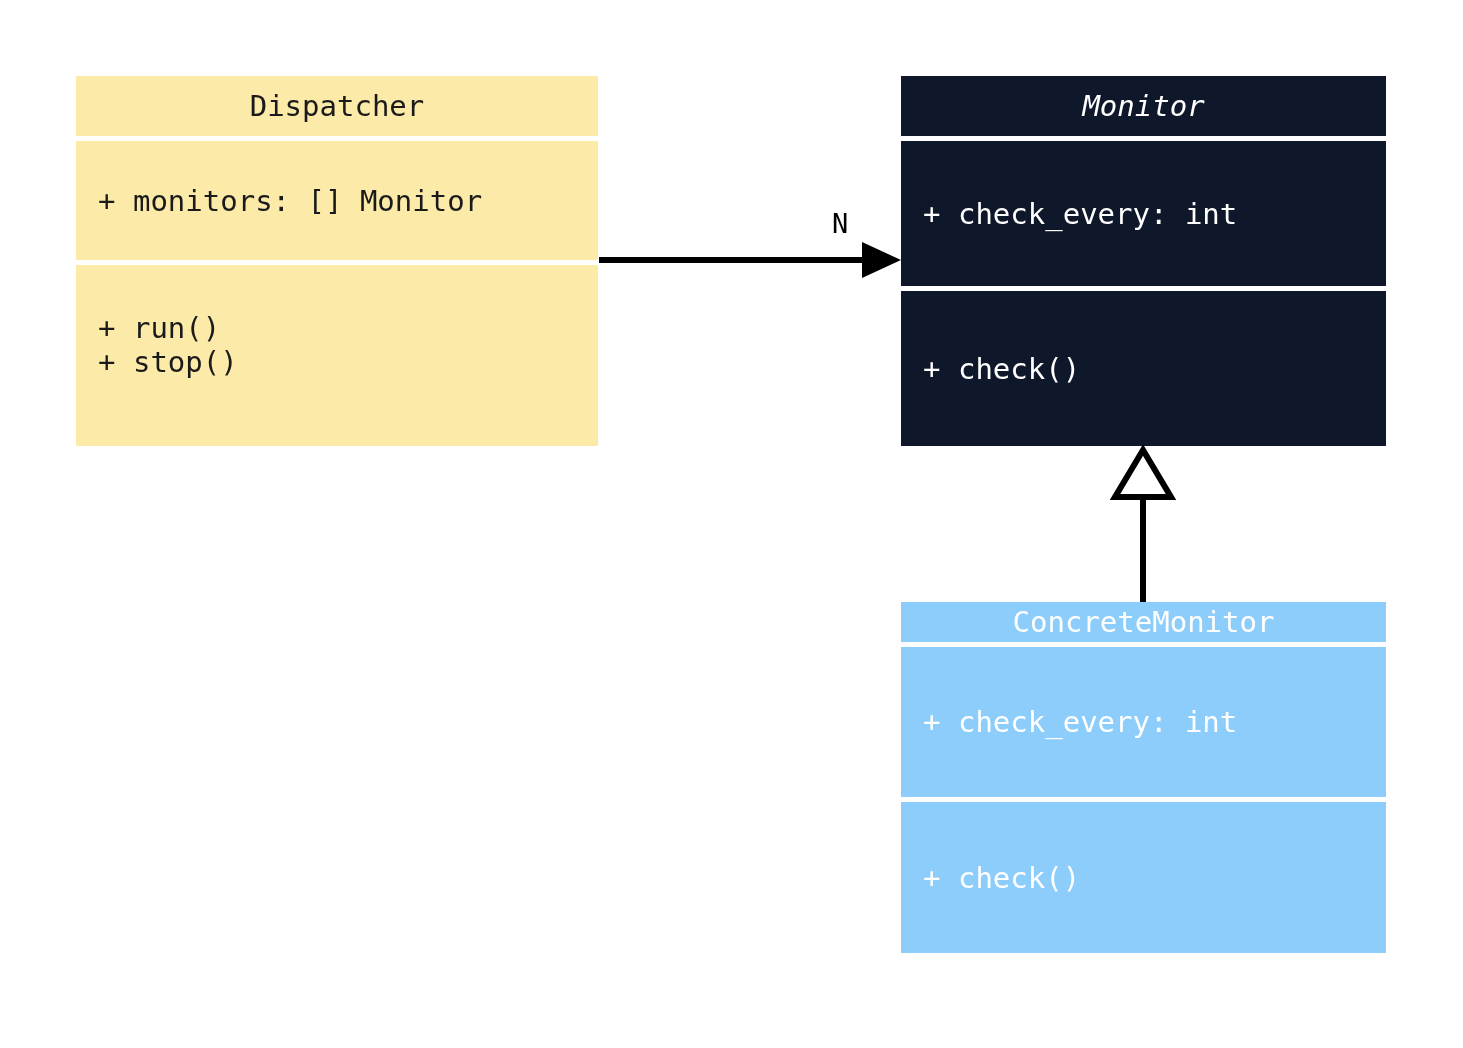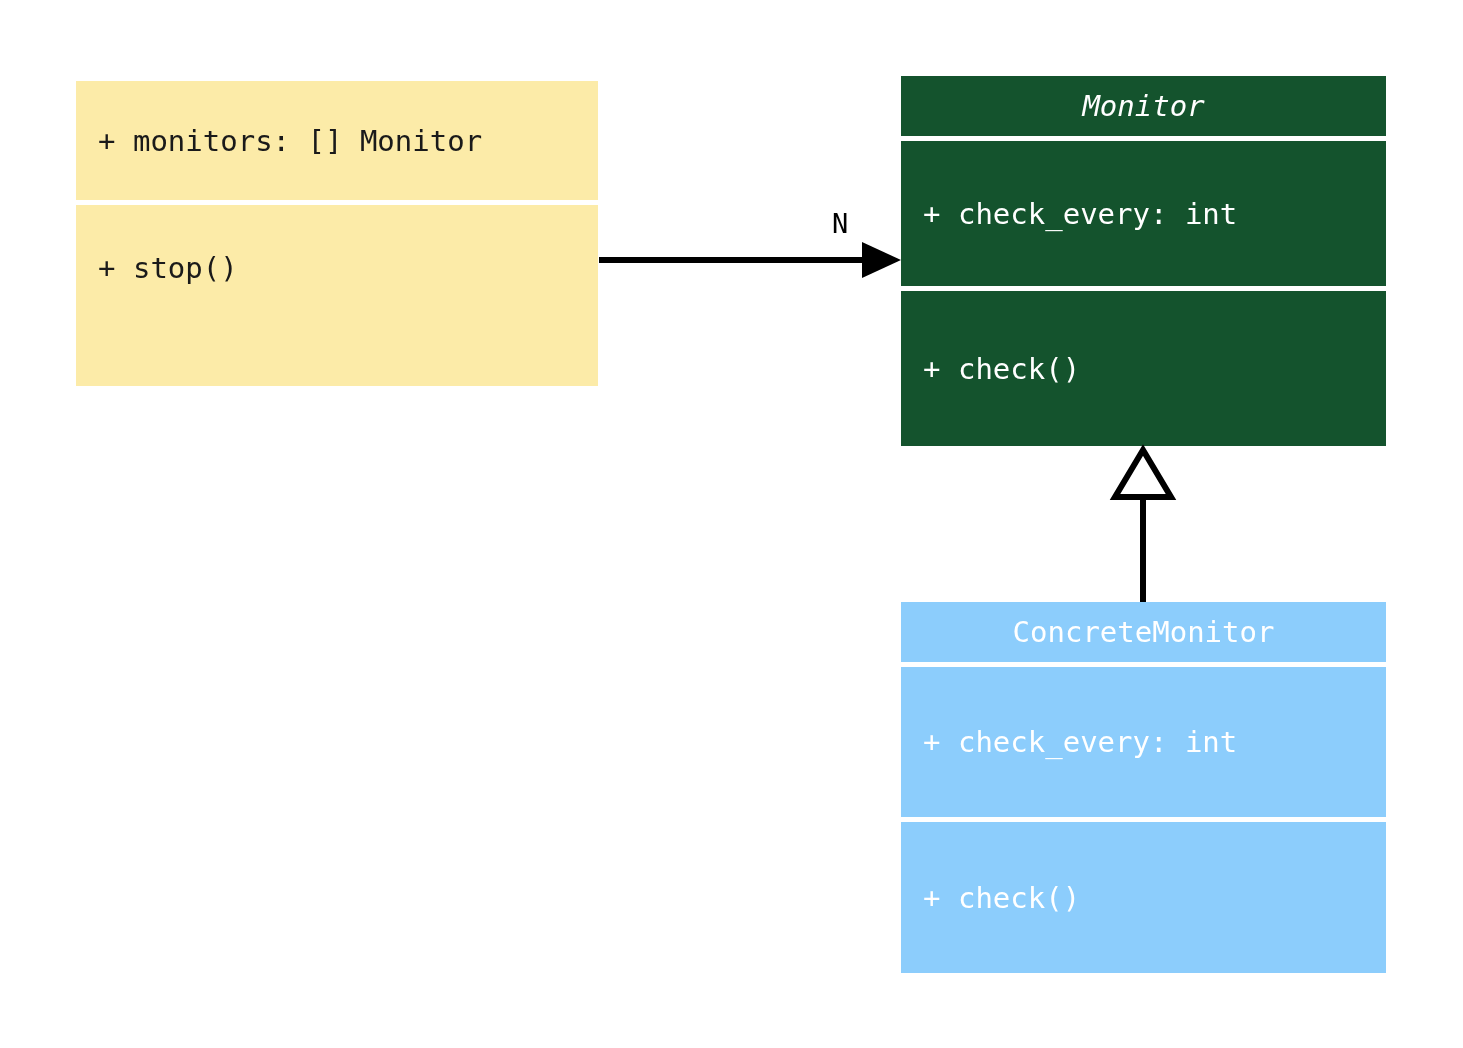--- a/index.html
+++ b/index.html
@@ -48,21 +48,21 @@
     line-height: 34px;
     white-space: pre;
   }
 
   
   .box-dispatcher .uml-compartment { background: #fceba8; }
   .box-dispatcher .uml-header { color: #1a1a1a; }
   .box-dispatcher .uml-line  { color: #1a1a1a; }
 
   
-  .box-monitor .uml-compartment { background: #14532d; }
+  .box-monitor .uml-compartment { background: #0f172a; }
   .box-monitor .uml-header { color: #ffffff; font-style: italic; }
   .box-monitor .uml-line  { color: #ffffff; }
 
   
   .box-concrete .uml-compartment { background: #8ccdfc; }
   .box-concrete .uml-header { color: #ffffff; }
   .box-concrete .uml-line  { color: #ffffff; }
 
   
   .connector-layer {
@@ -79,42 +79,46 @@
     color: #000000;
     white-space: pre;
   }
 </style>
 </head>
 <body>
 
 <div id="canvas">
 
   <div class="uml-class box-dispatcher" style="left:76px; top:76px; width:522px; height:370px;">
+    <div class="uml-compartment uml-header" style="height:60px;">
+      <span>Dispatcher</span>
+    </div>
     <div class="uml-compartment uml-body" style="height:119px; margin-top:5px;">
       <div class="uml-line">+ monitors: [] Monitor</div>
     </div>
     <div class="uml-compartment uml-body" style="height:181px; margin-top:5px; justify-content:flex-start; padding-top:46px;">
+      <div class="uml-line">+ run()</div>
       <div class="uml-line">+ stop()</div>
     </div>
   </div>
 
   <div class="uml-class box-monitor" style="left:901px; top:76px; width:485px; height:370px;">
     <div class="uml-compartment uml-header" style="height:60px;">
       <span>Monitor</span>
     </div>
     <div class="uml-compartment uml-body" style="height:145px; margin-top:5px;">
       <div class="uml-line">+ check_every: int</div>
     </div>
     <div class="uml-compartment uml-body" style="height:155px; margin-top:5px;">
       <div class="uml-line">+ check()</div>
     </div>
   </div>
 
   <div class="uml-class box-concrete" style="left:901px; top:602px; width:485px; height:367px;">
-    <div class="uml-compartment uml-header" style="height:60px;">
+    <div class="uml-compartment uml-header" style="height:40px;">
       <span>ConcreteMonitor</span>
     </div>
     <div class="uml-compartment uml-body" style="height:150px; margin-top:5px;">
       <div class="uml-line">+ check_every: int</div>
     </div>
     <div class="uml-compartment uml-body" style="height:151px; margin-top:5px;">
       <div class="uml-line">+ check()</div>
     </div>
   </div>
 

